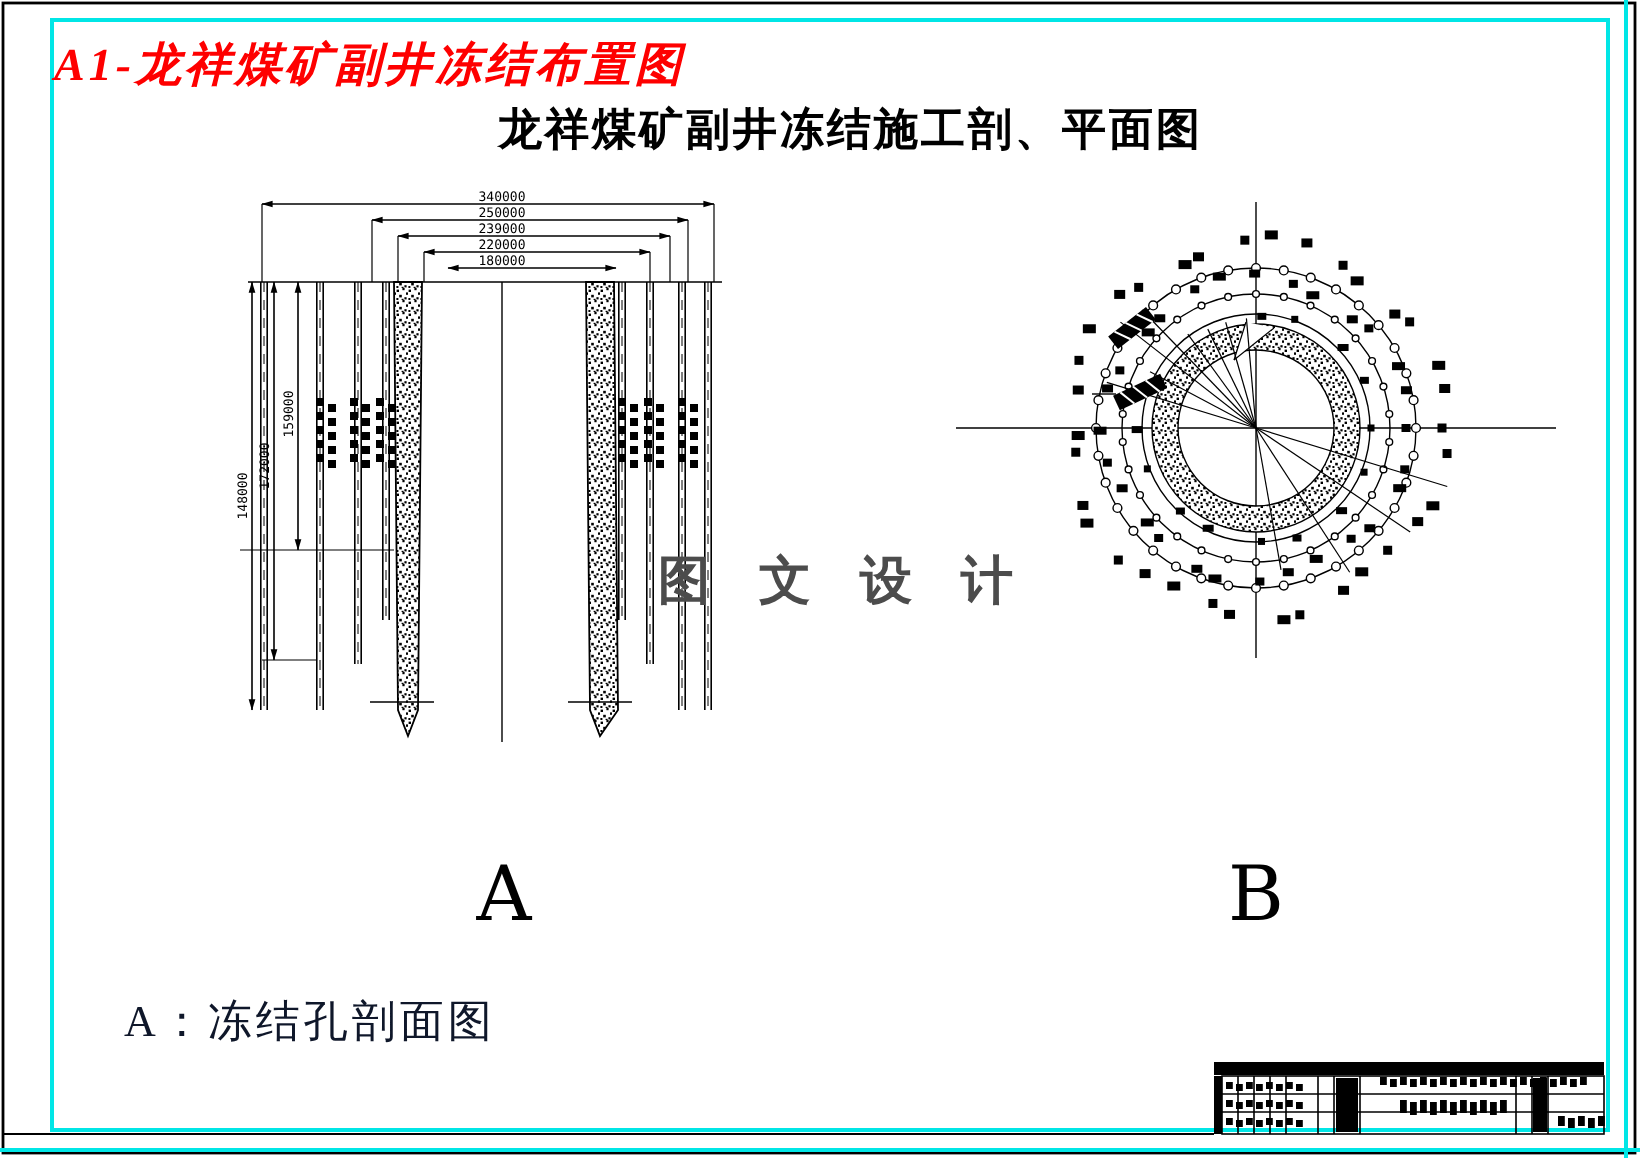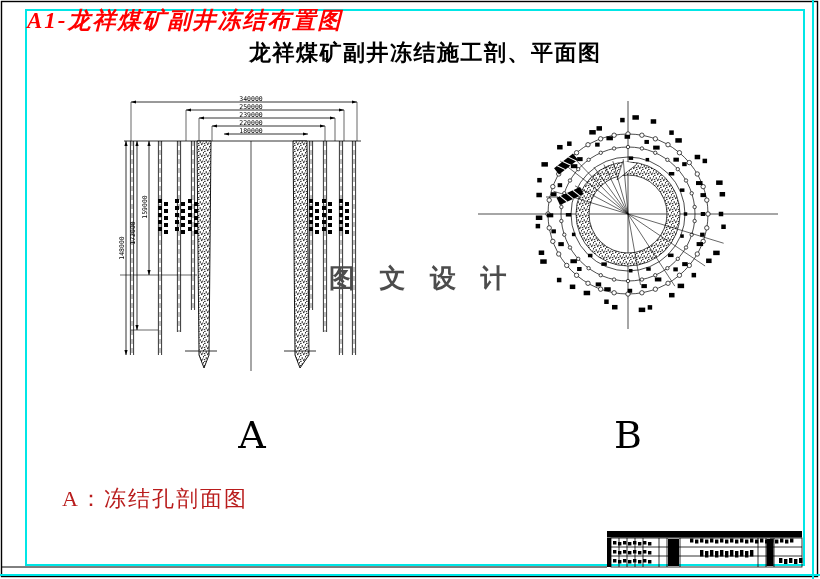--- a/index.html
+++ b/index.html
@@ -1,27 +1,27 @@
 <!DOCTYPE html>
 <html><head>
 <meta charset="utf-8">
 <style>
   html,body{margin:0;padding:0;background:#fff;}
   #page{position:relative;width:820px;height:579px;background:#fff;overflow:hidden;
         font-family:"Liberation Serif",serif;
         --red:#fe0000;--cyan:#00e6e6;--wm:#4c4c4c;}
-  .abs{position:absolute;white-space:nowrap;}
+  .abs{position:absolute;white-space:nowrap;margin-top:12px;}
   #red-title{left:27px;top:5px;font-size:23px;font-weight:bold;font-style:italic;
              letter-spacing:2px;color:var(--red);}
   #main-title{left:249px;top:38px;font-size:22px;font-weight:bold;letter-spacing:1.5px;color:#000;}
   #watermark{left:329px;top:261px;font-size:26px;font-weight:600;letter-spacing:9px;color:var(--wm);}
   .big-letter{font-family:"DejaVu Serif",serif;font-size:38px;color:#000;text-align:center;}
   #letter-a{left:233px;top:413px;width:38px;}
   #letter-b{left:608px;top:413px;width:40px;}
-  .caption{left:62px;font-size:22px;letter-spacing:2px;color:#b91c1c;}
+  .caption{left:62px;font-size:22px;letter-spacing:2px;color:#0f172a;}
   #caption-a{top:484px;}
   #caption-b{top:517px;}
   svg{position:absolute;left:0;top:0;}
 </style>
 </head>
 <body>
 
 <div id="page" style="--red: #fe0000; --cyan: #00e6e6; --wm: #4c4c4c;">
 
   <svg id="draw" width="820" height="579" viewBox="0 0 820 579">

